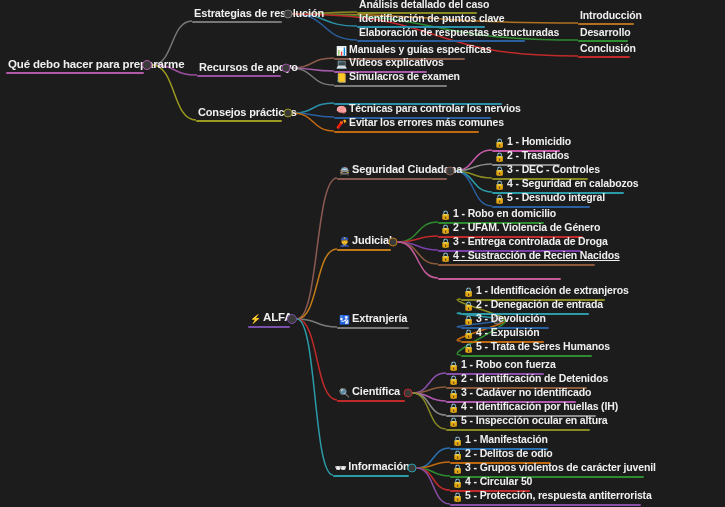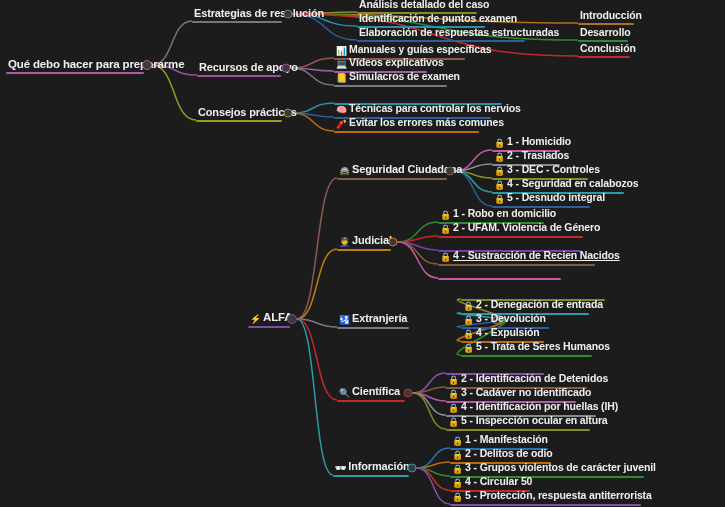--- a/index.html
+++ b/index.html
@@ -117,21 +117,21 @@
       <path d="M 416.5 468 C 434.925 468, 431.575 504, 450 504" fill="none" stroke="#8a4fa8" stroke-width="1.5"></path>
     </svg>
 <div class="node root" style="left: 6px; top: 65px;"><span>Qué debo hacer para prepararme</span></div>
     <div class="underline" style="left: 6px; top: 72px; width: 138px; background: rgb(176, 90, 168);"></div>
     <div class="dot" style="left: 147px; top: 65px; width: 10px; height: 10px; border-color: rgb(176, 90, 168);"></div>
     <div class="node main" style="left: 192px; top: 14px;"><span>Estrategias de resolución</span></div>
     <div class="underline" style="left: 192px; top: 21px; width: 90px; background: rgb(119, 119, 119);"></div>
     <div class="dot" style="left: 288px; top: 14px; width: 9px; height: 9px; border-color: rgb(119, 119, 119);"></div>
     <div class="node branch" style="left: 357px; top: 5px;"><span>Análisis detallado del caso</span></div>
     <div class="underline" style="left: 357px; top: 12px; width: 120px; background: rgb(138, 138, 35);"></div>
-    <div class="node branch" style="left: 357px; top: 19px;"><span>Identificación de puntos examen</span></div>
+    <div class="node branch" style="left: 357px; top: 19px;"><span>Identificación de puntos clave</span></div>
     <div class="underline" style="left: 357px; top: 26px; width: 128px; background: rgb(43, 143, 168);"></div>
     <div class="node branch" style="left: 357px; top: 33px;"><span>Elaboración de respuestas estructuradas</span></div>
     <div class="underline" style="left: 357px; top: 40px; width: 168px; background: rgb(42, 95, 158);"></div>
     <div class="node branch" style="left: 578px; top: 16px;"><span>Introducción</span></div>
     <div class="underline" style="left: 578px; top: 23px; width: 56px; background: rgb(176, 112, 32);"></div>
     <div class="node branch" style="left: 578px; top: 33px;"><span>Desarrollo</span></div>
     <div class="underline" style="left: 578px; top: 40px; width: 50px; background: rgb(46, 139, 48);"></div>
     <div class="node branch" style="left: 578px; top: 49px;"><span>Conclusión</span></div>
     <div class="underline" style="left: 578px; top: 56px; width: 52px; background: rgb(192, 42, 42);"></div>
     <div class="node main" style="left: 197px; top: 68px;"><span>Recursos de apoyo</span></div>
@@ -167,39 +167,42 @@
     <div class="underline" style="left: 492px; top: 192px; width: 132px; background: rgb(43, 155, 168);"></div>
     <div class="node branch" style="left: 492px; top: 199px;"><span class="ico lead">🔒</span><span>5 - Desnudo integral</span></div>
     <div class="underline" style="left: 492px; top: 206px; width: 98px; background: rgb(42, 95, 158);"></div>
     <div class="node main" style="left: 337px; top: 242px;"><span class="ico lead">👮</span><span>Judicial</span></div>
     <div class="underline" style="left: 337px; top: 249px; width: 54px; background: rgb(192, 122, 24);"></div>
     <div class="dot" style="left: 393px; top: 242px; width: 9px; height: 9px; border-color: rgb(192, 122, 24);"></div>
     <div class="node branch" style="left: 438px; top: 215px;"><span class="ico lead">🔒</span><span>1 - Robo en domicilio</span></div>
     <div class="underline" style="left: 438px; top: 222px; width: 106px; background: rgb(46, 139, 48);"></div>
     <div class="node branch" style="left: 438px; top: 229px;"><span class="ico lead">🔒</span><span>2 - UFAM. Violencia de Género</span></div>
     <div class="underline" style="left: 438px; top: 236px; width: 145px; background: rgb(192, 42, 42);"></div>
+    <div class="node branch" style="left: 438px; top: 243px;"><span class="ico lead">🔒</span><span>3 - Entrega controlada de Droga</span></div>
     <div class="underline" style="left: 438px; top: 250px; width: 143px; background: rgb(122, 63, 168);"></div>
     <div class="node branch" style="left: 438px; top: 257px; text-decoration: underline;"><span class="ico lead">🔒</span><span>4 - Sustracción de Recien Nacidos</span></div>
     <div class="underline" style="left: 438px; top: 264px; width: 157px; background: rgb(138, 90, 58);"></div>
     <div class="underline" style="left: 438px; top: 278px; width: 123px; background: rgb(196, 90, 154);"></div>
     <div class="node main" style="left: 337px; top: 320px;"><span class="ico lead">🛂</span><span>Extranjería</span></div>
     <div class="underline" style="left: 337px; top: 327px; width: 72px; background: rgb(122, 122, 122);"></div>
     <div class="dot" style="left: 497px; top: 320px; width: 9px; height: 9px; border-color: rgb(122, 122, 122);"></div>
+    <div class="node branch" style="left: 461px; top: 292px;"><span class="ico lead">🔒</span><span>1 - Identificación de extranjeros</span></div>
     <div class="underline" style="left: 461px; top: 299px; width: 144px; background: rgb(138, 138, 35);"></div>
     <div class="node branch" style="left: 461px; top: 306px;"><span class="ico lead">🔒</span><span>2 - Denegación de entrada</span></div>
     <div class="underline" style="left: 461px; top: 313px; width: 128px; background: rgb(43, 155, 168);"></div>
     <div class="node branch" style="left: 461px; top: 320px;"><span class="ico lead">🔒</span><span>3 - Devolución</span></div>
     <div class="underline" style="left: 461px; top: 327px; width: 88px; background: rgb(42, 95, 158);"></div>
     <div class="node branch" style="left: 461px; top: 334px;"><span class="ico lead">🔒</span><span>4 - Expulsión</span></div>
     <div class="underline" style="left: 461px; top: 341px; width: 83px; background: rgb(192, 106, 16);"></div>
     <div class="node branch" style="left: 461px; top: 348px;"><span class="ico lead">🔒</span><span>5 - Trata de Seres Humanos</span></div>
     <div class="underline" style="left: 461px; top: 355px; width: 131px; background: rgb(46, 139, 48);"></div>
     <div class="node main" style="left: 337px; top: 393px;"><span class="ico lead">🔍</span><span>Científica</span></div>
     <div class="underline" style="left: 337px; top: 400px; width: 68px; background: rgb(192, 42, 42);"></div>
     <div class="dot" style="left: 408px; top: 393px; width: 9px; height: 9px; border-color: rgb(192, 42, 42);"></div>
+    <div class="node branch" style="left: 446px; top: 366px;"><span class="ico lead">🔒</span><span>1 - Robo con fuerza</span></div>
     <div class="underline" style="left: 446px; top: 373px; width: 98px; background: rgb(138, 79, 168);"></div>
     <div class="node branch" style="left: 446px; top: 380px;"><span class="ico lead">🔒</span><span>2 - Identificación de Detenidos</span></div>
     <div class="underline" style="left: 446px; top: 387px; width: 141px; background: rgb(138, 90, 58);"></div>
     <div class="node branch" style="left: 446px; top: 394px;"><span class="ico lead">🔒</span><span>3 - Cadáver no identificado</span></div>
     <div class="underline" style="left: 446px; top: 401px; width: 130px; background: rgb(176, 90, 176);"></div>
     <div class="node branch" style="left: 446px; top: 408px;"><span class="ico lead">🔒</span><span>4 - Identificación por huellas (IH)</span></div>
     <div class="underline" style="left: 446px; top: 415px; width: 150px; background: rgb(138, 138, 138);"></div>
     <div class="node branch" style="left: 446px; top: 422px;"><span class="ico lead">🔒</span><span>5 - Inspección ocular en altura</span></div>
     <div class="underline" style="left: 446px; top: 429px; width: 144px; background: rgb(138, 138, 35);"></div>
     <div class="node main" style="left: 333px; top: 468px;"><span class="ico lead">🕶</span><span>Información</span></div>

